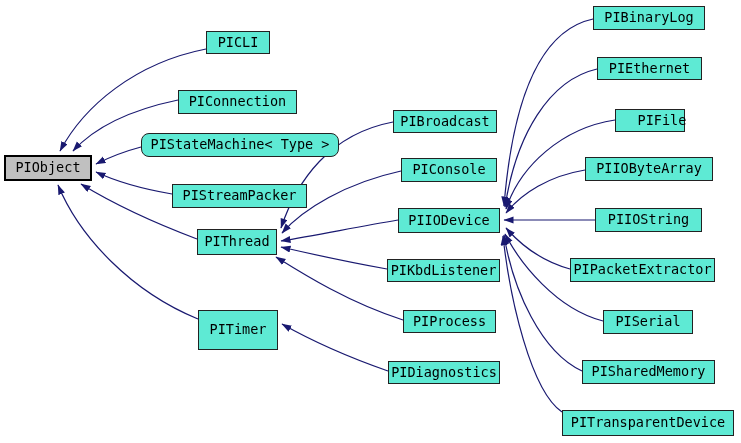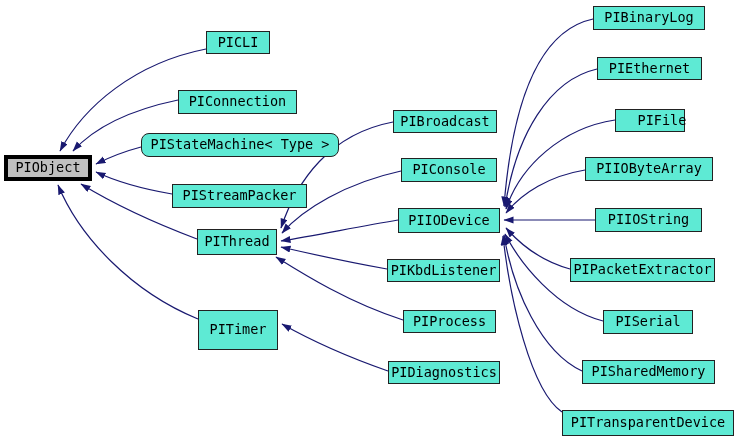--- a/index.html
+++ b/index.html
@@ -22,21 +22,21 @@
     align-items:center;
     justify-content:center;
     font-size:13.5px;
     color:#000000;
     white-space:pre;
     cursor:pointer;
     line-height:1;
   }
   .node.highlight{
     background:#c0c0c0;
-    border:4px solid #000000;
+    border:2px solid #000000;
     text-align:center;
   }
   .edge{
     fill:none;
     stroke-width:1.2px;
   }
 </style>
 </head>
 <body>
 

